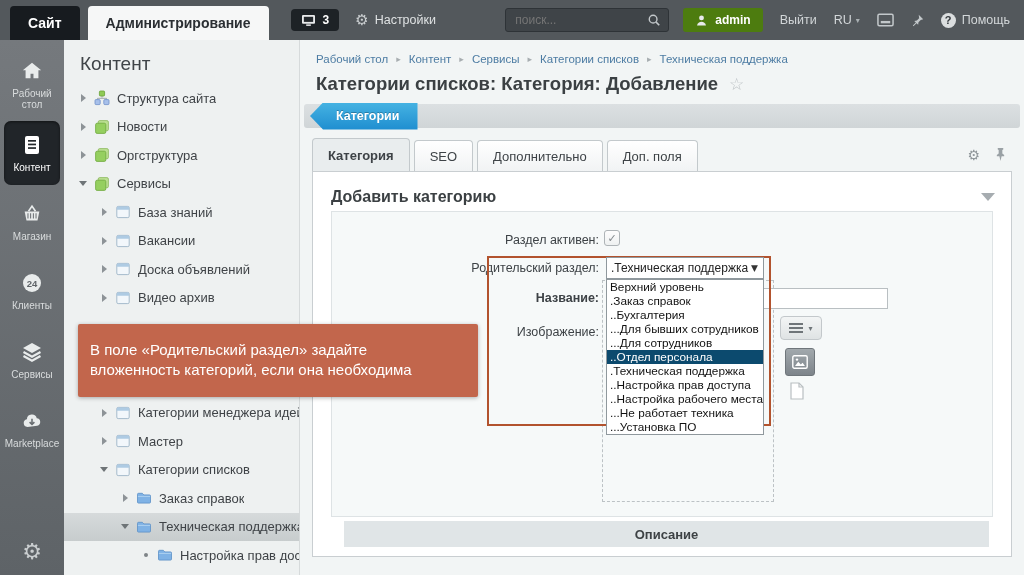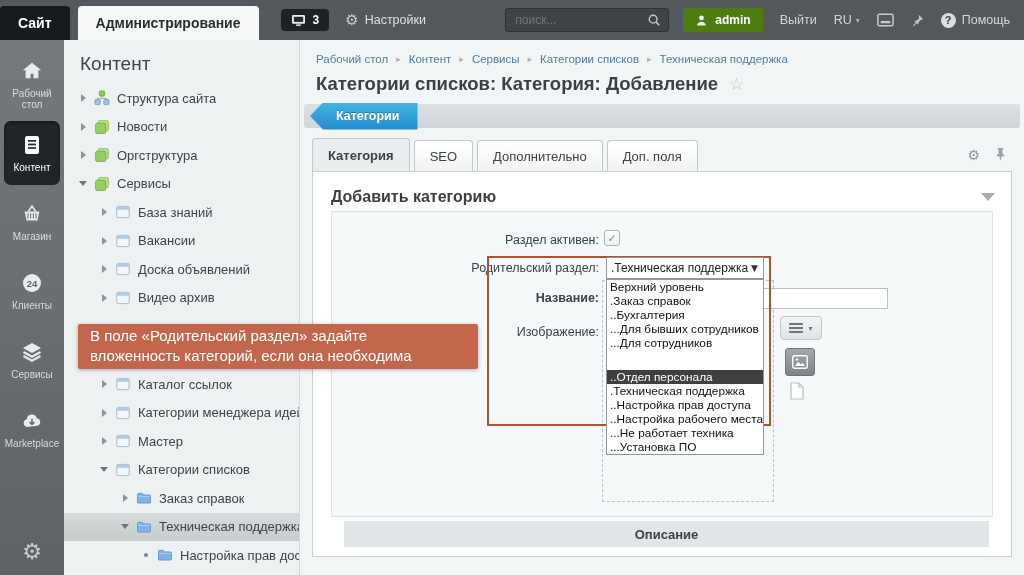--- a/index.html
+++ b/index.html
@@ -4,21 +4,21 @@
 <style>
   html,body{margin:0;padding:0;width:1024px;height:575px;overflow:hidden;
     font-family:"Liberation Sans",sans-serif;background:#f2f5f5;}
   *{box-sizing:border-box;}
   .glyph{font-family:"DejaVu Sans",sans-serif;}
 
   
   .topbar{position:relative;height:40px;background:#53585c;display:flex;align-items:center;}
   .tb-tab{align-self:flex-end;height:34px;line-height:34px;padding:0 18px;font-size:14px;
     font-weight:bold;border-radius:4px 4px 0 0;color:#fff;background:#171b1f;cursor:default;}
-  .tb-tab.site{}
+  .tb-tab.site{margin-left:10px;}
   .tb-tab.active{margin-left:8px;background:#f6f7f7;color:#2b2f33;}
   .tb-badge{margin-left:22px;display:flex;align-items:center;gap:7px;background:#1d2226;
     border-radius:4px;padding:4px 10px;color:#fff;font-weight:bold;font-size:12px;}
   .tb-settings{margin-left:16px;display:flex;align-items:center;gap:6px;color:#dfe2e3;font-size:12.5px;}
   .gear-glyph{color:#c9cdcf;font-size:15px;line-height:1;}
   .tb-spacer{flex:1;}
   .tb-search{width:164px;height:24px;background:#3f4448;border:1px solid #2e3337;border-radius:3px;
     display:flex;align-items:center;padding:0 7px;}
   .tb-search input{flex:1;background:transparent;border:none;outline:none;color:#c6cbce;
     font-size:12px;font-family:inherit;min-width:0;}
@@ -58,21 +58,21 @@
   .tree-label{white-space:nowrap;overflow:hidden;}
   .tree-gap{height:58px;}
   .ar-right{width:0;height:0;border-top:4px solid transparent;border-bottom:4px solid transparent;
     border-left:5px solid #8d9397;}
   .ar-down{width:0;height:0;border-left:4px solid transparent;border-right:4px solid transparent;
     border-top:5px solid #6e7477;}
   .bullet-dot{width:4px;height:4px;border-radius:50%;background:#7e8487;}
 
   
   .tooltip{position:absolute;left:78px;top:324px;width:400px;background:#c2664c;color:#fff;
-    font-size:15px;line-height:1.35;padding:2px 12px;z-index:100;border-radius:2px;
+    font-size:15px;line-height:1.35;padding:16px 12px;z-index:100;border-radius:2px;
     box-shadow:0 1px 4px rgba(0,0,0,.3);white-space:pre-line;}
 
   
   .main{flex:1;position:relative;background:#f2f5f5;min-width:0;}
   .breadcrumb{padding:13px 0 0 16px;font-size:11.5px;color:#6b7276;display:flex;
     align-items:center;flex-wrap:nowrap;white-space:nowrap;}
   .bc-link{color:#4d7ca3;text-decoration:none;cursor:pointer;}
   .bc-sep{margin:0 8px;color:#a7adb0;font-size:9px;}
   .title-row{display:flex;align-items:center;margin:8px 0 0 16px;}
   .page-title{font-size:18.5px;font-weight:bold;color:#3b4043;margin:0;}
@@ -509,21 +509,21 @@
         <div class="selectbox">
           <span class="sel-text">.Техническая поддержка</span>
           <span class="sel-caret glyph">▼</span>
         </div>
         <div class="dropdown">
             <div class="dd-item">Верхний уровень</div>
             <div class="dd-item">.Заказ справок</div>
             <div class="dd-item">..Бухгалтерия</div>
             <div class="dd-item">...Для бывших сотрудников</div>
             <div class="dd-item">...Для сотрудников</div>
-            <div class="dd-item selected" style="background: #404040; margin-top: 20px;">..Отдел персонала</div>
+            <div class="dd-item selected" style="background: #0c4a6e;">..Отдел персонала</div>
             <div class="dd-item">.Техническая поддержка</div>
             <div class="dd-item">..Настройка прав доступа</div>
             <div class="dd-item">..Настройка рабочего места</div>
             <div class="dd-item">...Не работает техника</div>
             <div class="dd-item">...Установка ПО</div>
           </div>
 
         <div class="f-label bold" style="top:79px;">Название:</div>
         <input class="name-input" value="" style="">
 

